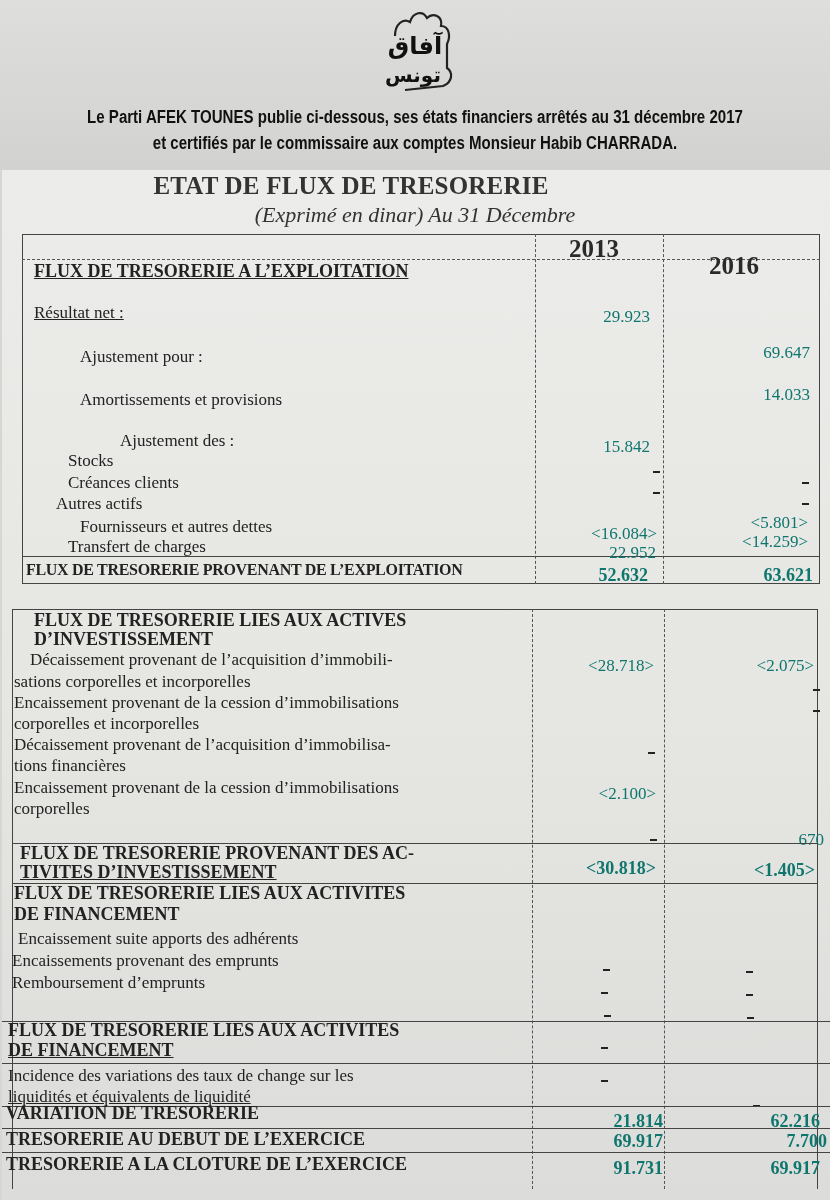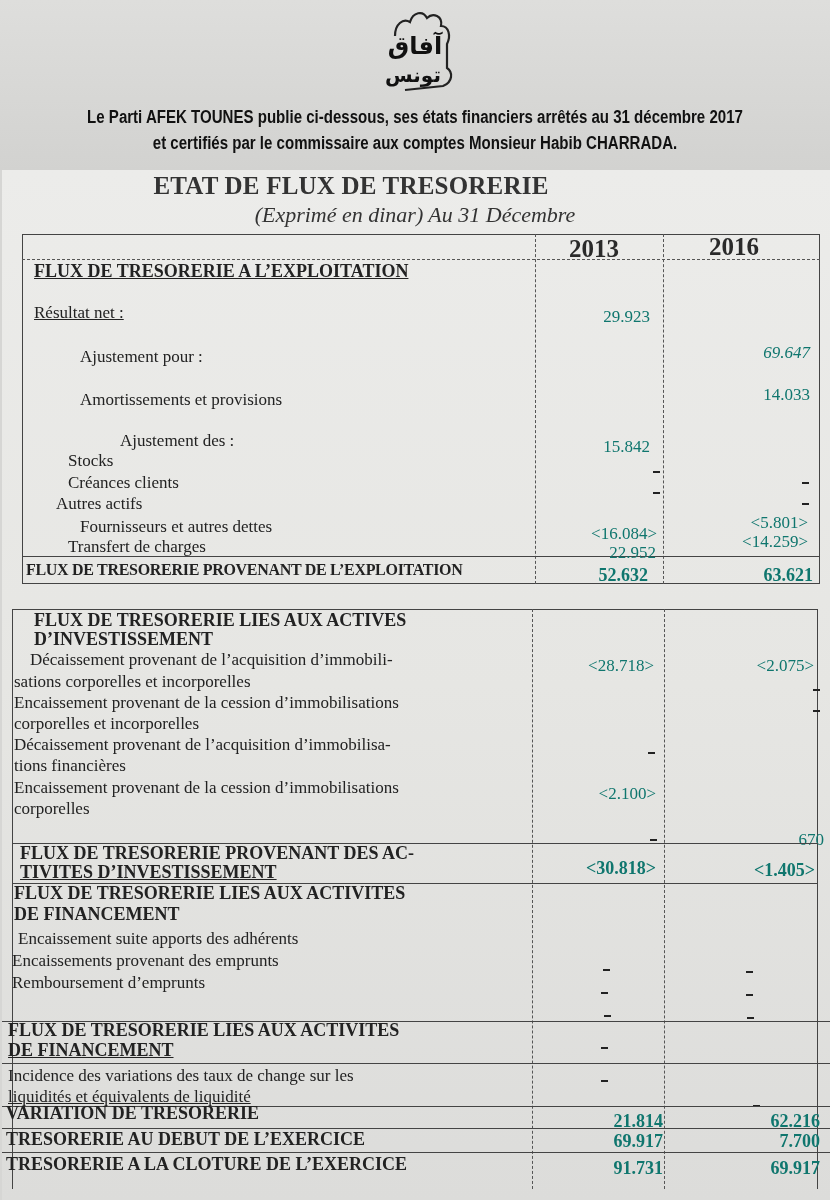--- a/index.html
+++ b/index.html
@@ -69,29 +69,29 @@
 <div class="doc-title">ETAT DE FLUX DE TRESORERIE</div>
 <div class="doc-subtitle">(Exprimé en dinar)  Au 31 Décembre</div>
 
 <div class="box" style="left:22px;top:234px;width:798px;height:350px;"></div>
 <div class="hline" style="left:22px;top:259px;width:798px;border-top:1px dashed #555;"></div>
 <div class="vline" style="left:535px;top:234px;height:350px;"></div>
 <div class="vline" style="left:663px;top:234px;height:350px;"></div>
 <div class="hline" style="left:22px;top:556px;width:798px;"></div>
 
 <div class="year" style="left:569px;top:235px;">2013</div>
-<div class="year" style="left:709px;top:233px;">2016</div>
+<div class="year" style="left:709px;top:252px;">2016</div>
 
 <div class="t b u" style="left:34px;top:261px;font-size:18px;">FLUX DE TRESORERIE A L’EXPLOITATION</div>
 
 <div class="t u" style="left:34px;top:303px;">Résultat net :</div>
 <div class="num" style="right:180px;top:307px;">29.923</div>
 
 <div class="t" style="left:80px;top:347px;">Ajustement pour :</div>
-<div class="num" style="right:20px;top:343px;font-style:italic;">69.647</div>
+<div class="num" style="right:20px;top:343px;">69.647</div>
 
 <div class="t" style="left:80px;top:390px;">Amortissements et provisions</div>
 <div class="num" style="right:20px;top:385px;">14.033</div>
 
 <div class="t" style="left:120px;top:431px;">Ajustement des :</div>
 <div class="num" style="right:180px;top:437px;">15.842</div>
 
 <div class="t" style="left:68px;top:451px;">Stocks</div>
 <div class="dash" style="left:653px;top:471px;"></div>
 
@@ -174,18 +174,18 @@
 <div class="dash" style="left:753px;top:1105px;"></div>
 
 <div class="hline" style="left:2px;top:1106px;width:828px;"></div>
 <div class="t b" style="left:6px;top:1103px;font-size:18px;">VARIATION DE TRESORERIE</div>
 <div class="num b" style="right:167px;top:1111px;font-size:18px;">21.814</div>
 <div class="num b" style="right:10px;top:1111px;font-size:18px;">62.216</div>
 
 <div class="hline" style="left:2px;top:1128px;width:828px;"></div>
 <div class="t b" style="left:6px;top:1129px;font-size:18px;">TRESORERIE AU DEBUT DE L’EXERCICE</div>
 <div class="num b" style="right:167px;top:1131px;font-size:18px;">69.917</div>
-<div class="num b" style="right:10px;top:1131px;font-size:18px;text-align:right;">7.700</div>
+<div class="num b" style="right:3px;top:1131px;font-size:18px;text-align:right;">7.700</div>
 
 <div class="hline" style="left:2px;top:1152px;width:828px;"></div>
 <div class="t b" style="left:6px;top:1154px;font-size:18px;">TRESORERIE A LA CLOTURE DE L’EXERCICE</div>
 <div class="num b" style="right:167px;top:1158px;font-size:18px;">91.731</div>
 <div class="num b" style="right:10px;top:1158px;font-size:18px;">69.917</div>
 
 </body></html>

